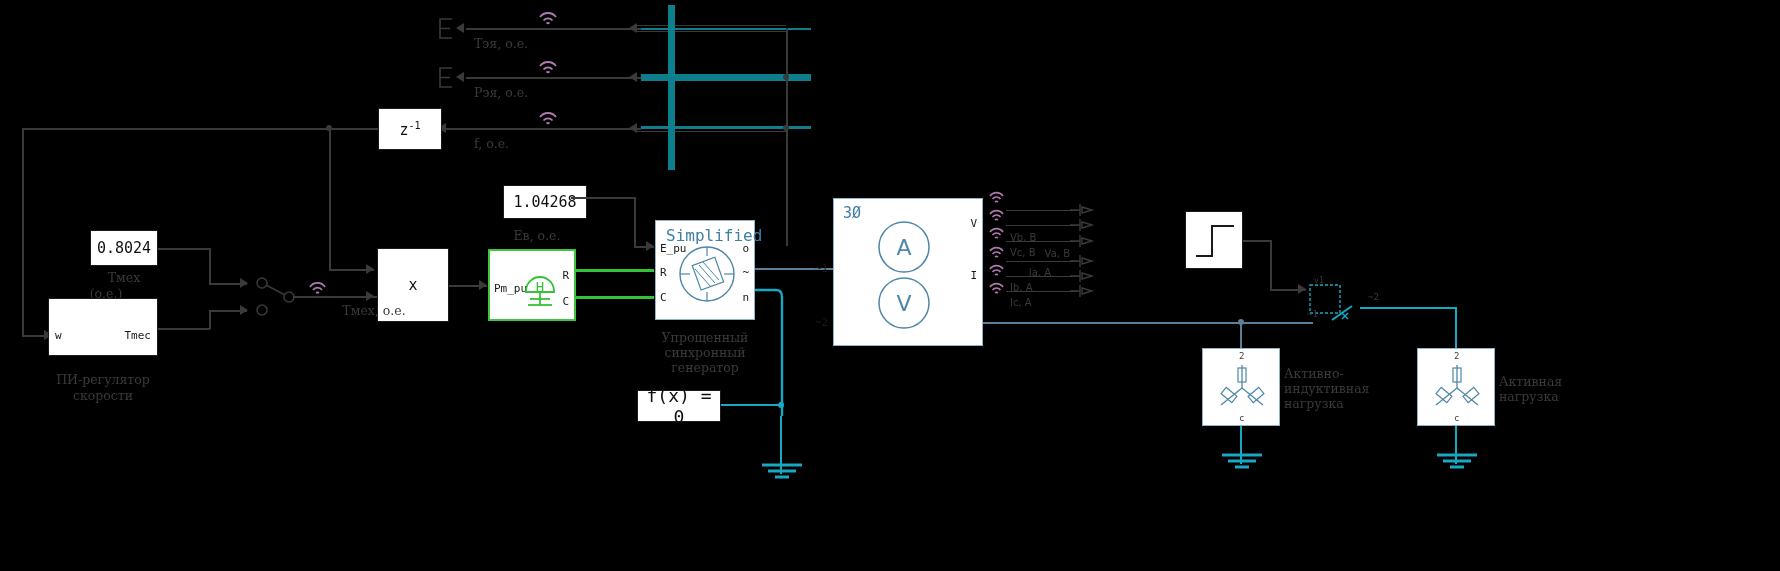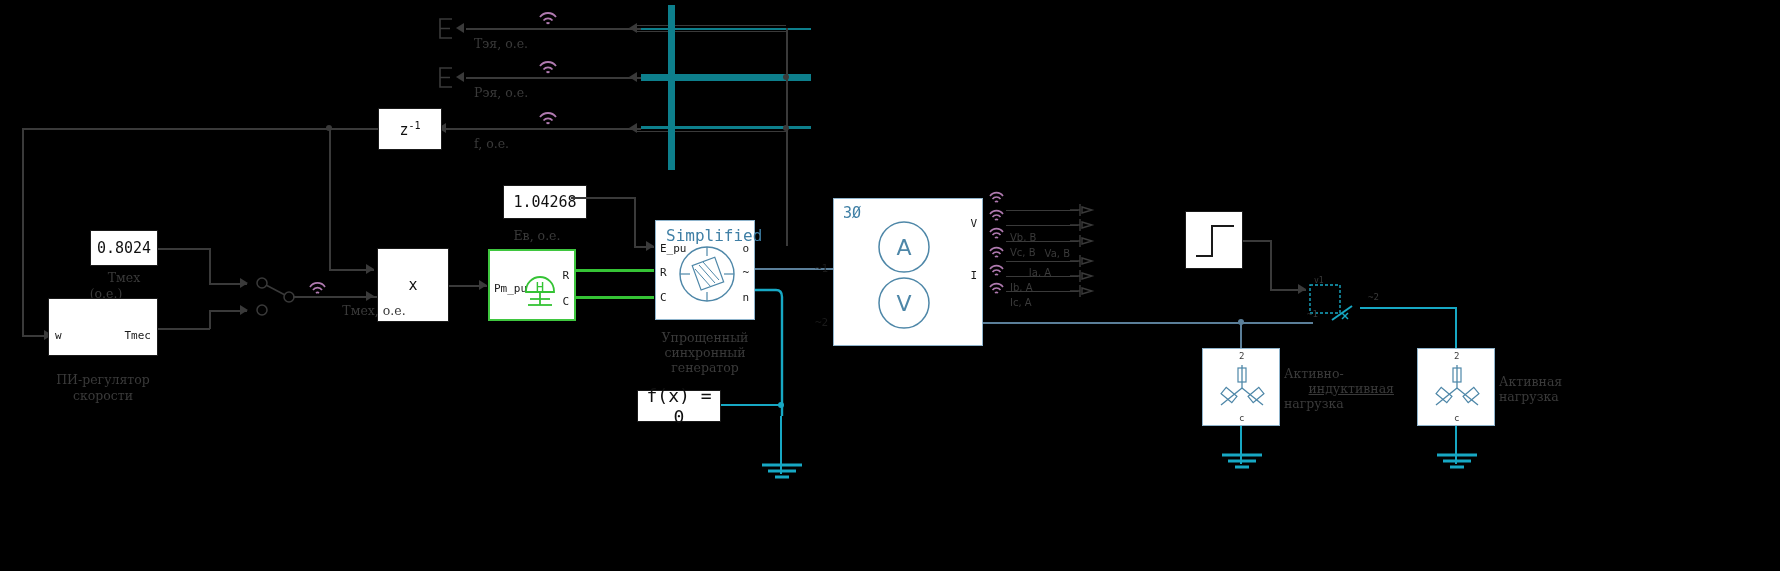--- a/index.html
+++ b/index.html
@@ -321,21 +321,21 @@
       <rect x="36" y="28" width="14" height="8" fill="none" stroke="#4e87a8" stroke-width="1.2" transform="rotate(-40 43 32)"></rect>
     </svg>
   </div>
   <div class="wire cyan" style="left:1240px;top:426px;width:2.4px;height:38px;"></div>
   <svg style="left:1220px;top:452px;width:44px;height:20px;">
     <line x1="2" y1="3" x2="42" y2="3" stroke="#17a8c4" stroke-width="3"></line>
     <line x1="8" y1="9" x2="36" y2="9" stroke="#17a8c4" stroke-width="3"></line>
     <line x1="15" y1="15" x2="29" y2="15" stroke="#17a8c4" stroke-width="3"></line>
   </svg>
   <div class="cap" style="left:1284px;top:366px;width:110px;text-align:left;">Активно-</div>
-  <div class="cap" style="left:1284px;top:381px;width:110px;text-align:right;text-decoration:underline;">индуктивная</div>
+  <div class="cap" style="left:1284px;top:381px;width:110px;text-align:left;">индуктивная</div>
   <div class="cap" style="left:1284px;top:396px;width:110px;text-align:left;">нагрузка</div>
 
   <div class="blk blue" style="left:1417px;top:348px;width:78px;height:78px;">
     <span class="port" style="left:36px;top:2px;font-size:9px;color:#3a3a3a;">2</span>
     <span class="port" style="left:36px;bottom:2px;font-size:9px;color:#3a3a3a;">c</span>
     <svg style="left:10px;top:14px;width:58px;height:50px;">
       <line x1="29" y1="25" x2="29" y2="2" stroke="#4e87a8" stroke-width="1.3"></line>
       <line x1="29" y1="25" x2="8" y2="42" stroke="#4e87a8" stroke-width="1.3"></line>
       <line x1="29" y1="25" x2="50" y2="42" stroke="#4e87a8" stroke-width="1.3"></line>
       <rect x="25" y="5" width="8" height="14" fill="none" stroke="#4e87a8" stroke-width="1.2"></rect>

